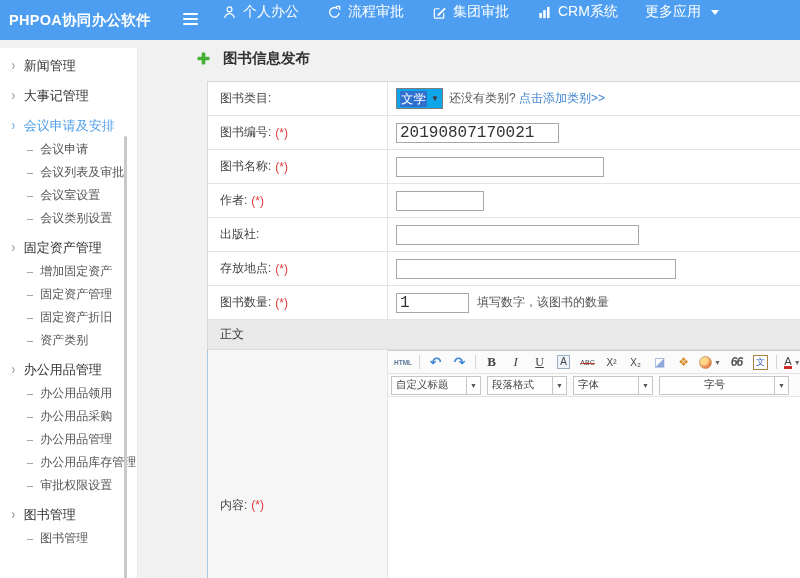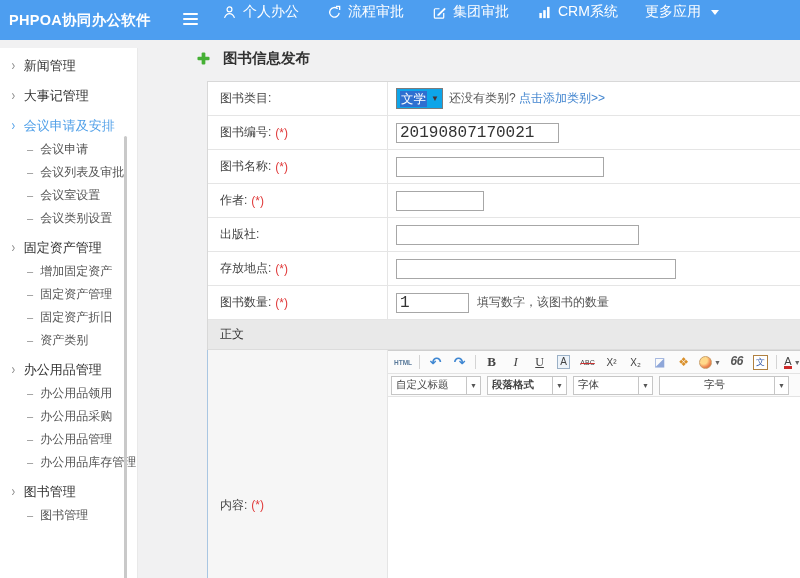--- a/index.html
+++ b/index.html
@@ -59,21 +59,21 @@
   [data-name="html-source-icon"]{font-size:6.5px;font-weight:bold;color:#5a7a9a;letter-spacing:0}
   [data-name="undo-icon"],[data-name="redo-icon"]{color:#3f87d2;font-weight:bold;font-size:14px}
   [data-name="bold-icon"]{font-family:"Liberation Serif",serif;font-weight:bold;font-size:13px}
   [data-name="italic-icon"]{font-family:"Liberation Serif",serif;font-style:italic;font-size:13px}
   [data-name="underline-icon"]{font-family:"Liberation Serif",serif;text-decoration:underline;font-size:12px}
   [data-name="font-style-box-icon"]{border:1px solid #9ab0c6;background:#eef4fa;font-size:10px;line-height:12px;padding:0 2px}
   [data-name="strikethrough-icon"]{font-size:7px;text-decoration:line-through;text-decoration-color:#c33;color:#444}
   [data-name="superscript-icon"],[data-name="subscript-icon"]{font-size:10px}
   [data-name="eraser-icon"]{color:#8fa7d9;font-size:12px}
   [data-name="format-brush-icon"]{color:#d9902b;font-size:12px}
-  [data-name="blockquote-icon"]{font-family:Liberation Mono, monospace;font-weight:bold;font-style:italic;color:#555;font-size:12px;letter-spacing:-1px}
+  [data-name="blockquote-icon"]{font-family:Liberation Sans, sans-serif;font-weight:bold;font-style:italic;color:#555;font-size:12px;letter-spacing:-1px}
   [data-name="font-color-icon"]{font-size:11px;border-bottom:3px solid #cc2b2b;line-height:10px}
   .dot{width:11px;height:11px;border-radius:50%;border:1px solid #c9a06a;background:radial-gradient(circle at 32% 30%,#ffd98a 0 35%,#ef8650 65%,#c65030)}
   .bars{width:13px;height:10px;background:repeating-linear-gradient(to bottom,#8a9cb5 0 2px,transparent 2px 4px)}
   .boxwen{width:13px;height:13px;border:1px solid #b08040;background:#fff;display:inline-flex;align-items:center;justify-content:center;font-size:9px;color:#3a5fae}
 </style>
 </head>
 <body>
 
 <div class="topbar" data-name="topbar">
   <div class="brand" data-name="app-logo">PHPOA协同办公软件</div>
@@ -139,20 +139,21 @@
       <li class="parent" data-name="sidebar-item-8"><span class="chev" data-name="chevron-right-icon">›</span><span data-name="sidebar-item-label">固定资产管理</span></li>
       <li class="child" data-name="sidebar-item-9"><span class="dash" data-name="dash-icon">–</span><span data-name="sidebar-item-label">增加固定资产</span></li>
       <li class="child" data-name="sidebar-item-10"><span class="dash" data-name="dash-icon">–</span><span data-name="sidebar-item-label">固定资产管理</span></li>
       <li class="child" data-name="sidebar-item-11"><span class="dash" data-name="dash-icon">–</span><span data-name="sidebar-item-label">固定资产折旧</span></li>
       <li class="child" data-name="sidebar-item-12"><span class="dash" data-name="dash-icon">–</span><span data-name="sidebar-item-label">资产类别</span></li>
       <li class="parent" data-name="sidebar-item-13"><span class="chev" data-name="chevron-right-icon">›</span><span data-name="sidebar-item-label">办公用品管理</span></li>
       <li class="child" data-name="sidebar-item-14"><span class="dash" data-name="dash-icon">–</span><span data-name="sidebar-item-label">办公用品领用</span></li>
       <li class="child" data-name="sidebar-item-16"><span class="dash" data-name="dash-icon">–</span><span data-name="sidebar-item-label">办公用品采购</span></li>
       <li class="child" data-name="sidebar-item-15"><span class="dash" data-name="dash-icon">–</span><span data-name="sidebar-item-label">办公用品管理</span></li>
       <li class="child" data-name="sidebar-item-17"><span class="dash" data-name="dash-icon">–</span><span data-name="sidebar-item-label">办公用品库存管理</span></li>
+      <li class="child" data-name="sidebar-item-18"><span class="dash" data-name="dash-icon">–</span><span data-name="sidebar-item-label">审批权限设置</span></li>
       <li class="parent" data-name="sidebar-item-20"><span class="chev" data-name="chevron-right-icon">›</span><span data-name="sidebar-item-label">图书管理</span></li>
       <li class="child" data-name="sidebar-item-22"><span class="dash" data-name="dash-icon">–</span><span data-name="sidebar-item-label">图书管理</span></li>
     </ul>
   <div class="scroll-thumb" data-name="sidebar-scrollbar"></div>
 </aside>
 
 <div class="page-title" data-name="page-title-block">
   <span data-name="add-plus-icon" style="display:inline-flex">
     <svg width="13" height="13" viewBox="0 0 14 14">
         <rect x="5" y="0.5" width="4" height="13" rx="1.2" fill="#45b035"></rect>
@@ -299,21 +300,21 @@
             <span data-name="font-color-icon">A</span>
             <span class="car" data-name="dropdown-caret-icon">▼</span>
           </span>
         </div>
       <div class="tbar" id="tbar2" data-name="editor-toolbar-row2">
           <span class="tsel" data-name="custom-heading-select">
             <span data-name="custom-heading-select-value" style="width: 66px; overflow: hidden; display: inline-block;">自定义标题</span>
             <span class="arrw" data-name="select-caret-icon">▼</span>
           </span>
           <span class="tsel" data-name="paragraph-format-select">
-            <span data-name="paragraph-format-select-value" style="width: 56px; overflow: hidden; display: inline-block; font-weight: bold;">段落格式</span>
+            <span data-name="paragraph-format-select-value" style="width: 56px; overflow: hidden; display: inline-block;">段落格式</span>
             <span class="arrw" data-name="select-caret-icon">▼</span>
           </span>
           <span class="tsel" data-name="font-family-select">
             <span data-name="font-family-select-value" style="width: 56px; overflow: hidden; display: inline-block;">字体</span>
             <span class="arrw" data-name="select-caret-icon">▼</span>
           </span>
           <span class="tsel" data-name="font-size-select">
             <span data-name="font-size-select-value" style="width: 66px; overflow: hidden; display: inline-block; margin-left: 40px;">字号</span>
             <span class="arrw" data-name="select-caret-icon">▼</span>
           </span>

